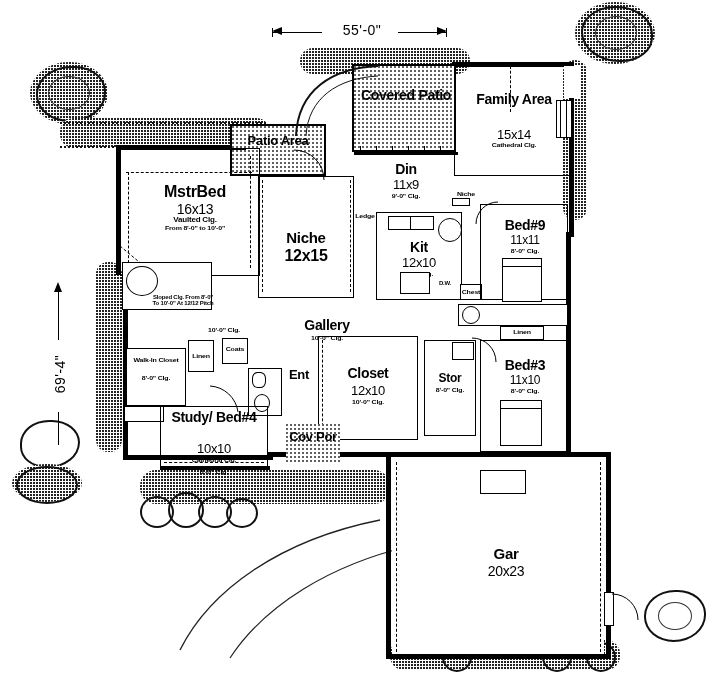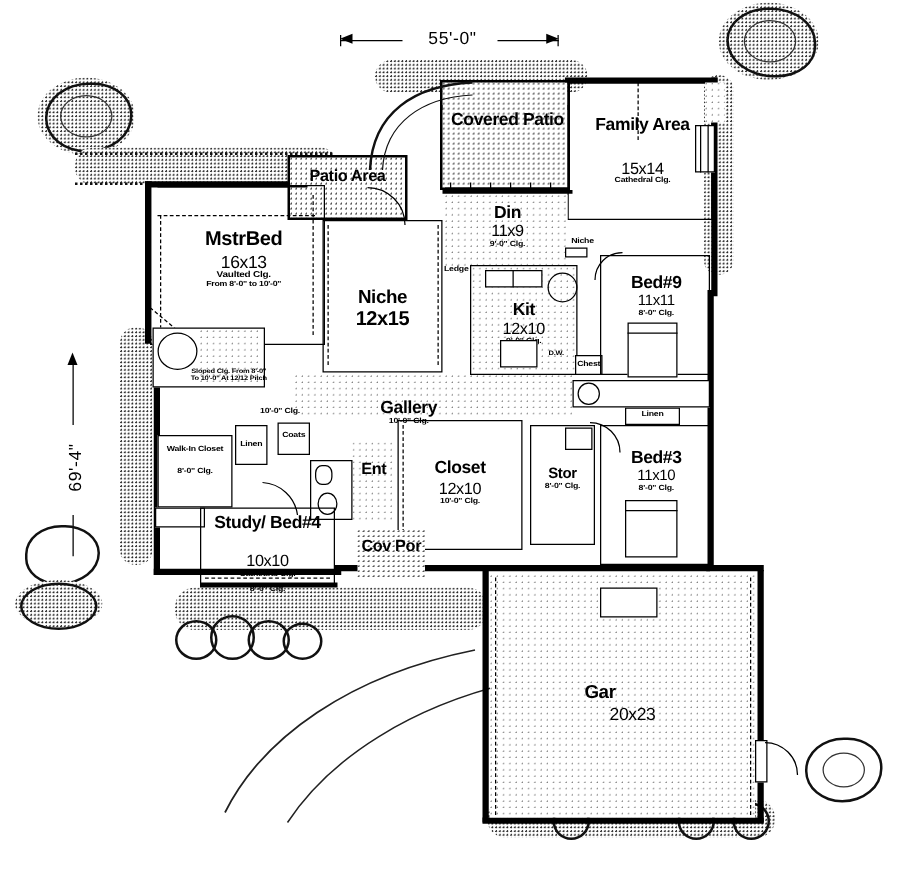--- a/index.html
+++ b/index.html
@@ -350,21 +350,21 @@
   <div>
     <div class="stipple" style="left:286px;top:424px;width:54px;height:40px;background-color:#fff;"></div>
     <div class="lbl rname" style="left:288px;top:430px;width:50px;font-size:13px;white-space:normal;line-height:1.0;">Cov Por</div>
   </div>
 
   <div>
     <div class="stipple2" style="left:392px;top:460px;width:212px;height:194px;background-color:#fff;"></div>
     <div class="dashv" style="left:396px;top:462px;height:190px;"></div>
     <div class="dashv" style="left:600px;top:462px;height:190px;"></div>
     <div class="box" style="left:480px;top:470px;width:46px;height:24px;"></div>
-    <div class="lbl rname" style="left:444px;top:546px;width:72px;font-size:15px;">Gar</div>
+    <div class="lbl rname" style="left:470px;top:546px;width:72px;font-size:15px;">Gar</div>
     <div class="lbl rdim" style="left:460px;top:564px;width:92px;font-size:14px;">20x23</div>
 
     <div class="box" style="left:604px;top:592px;width:10px;height:34px;"></div>
     <div style="position:absolute;left:610px;top:592px;width:30px;height:30px;">
       <svg width="30" height="30" viewBox="0 0 30 30">
         <path d="M 2 2 A 26 26 0 0 1 28 28" stroke="#000" stroke-width="1" fill="none"></path>
       </svg>
     </div>
   </div>
 

